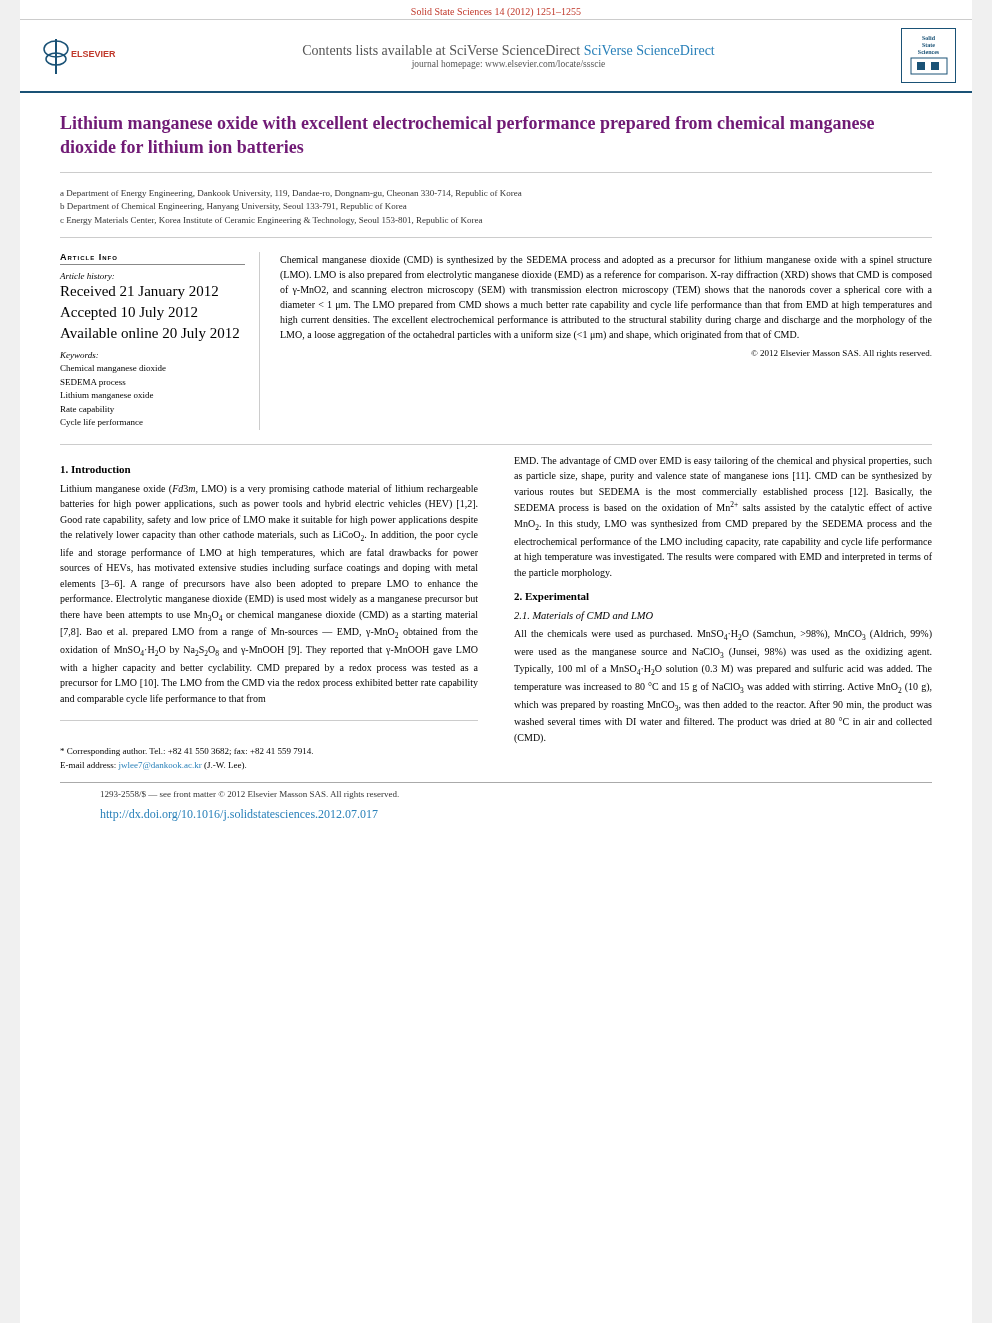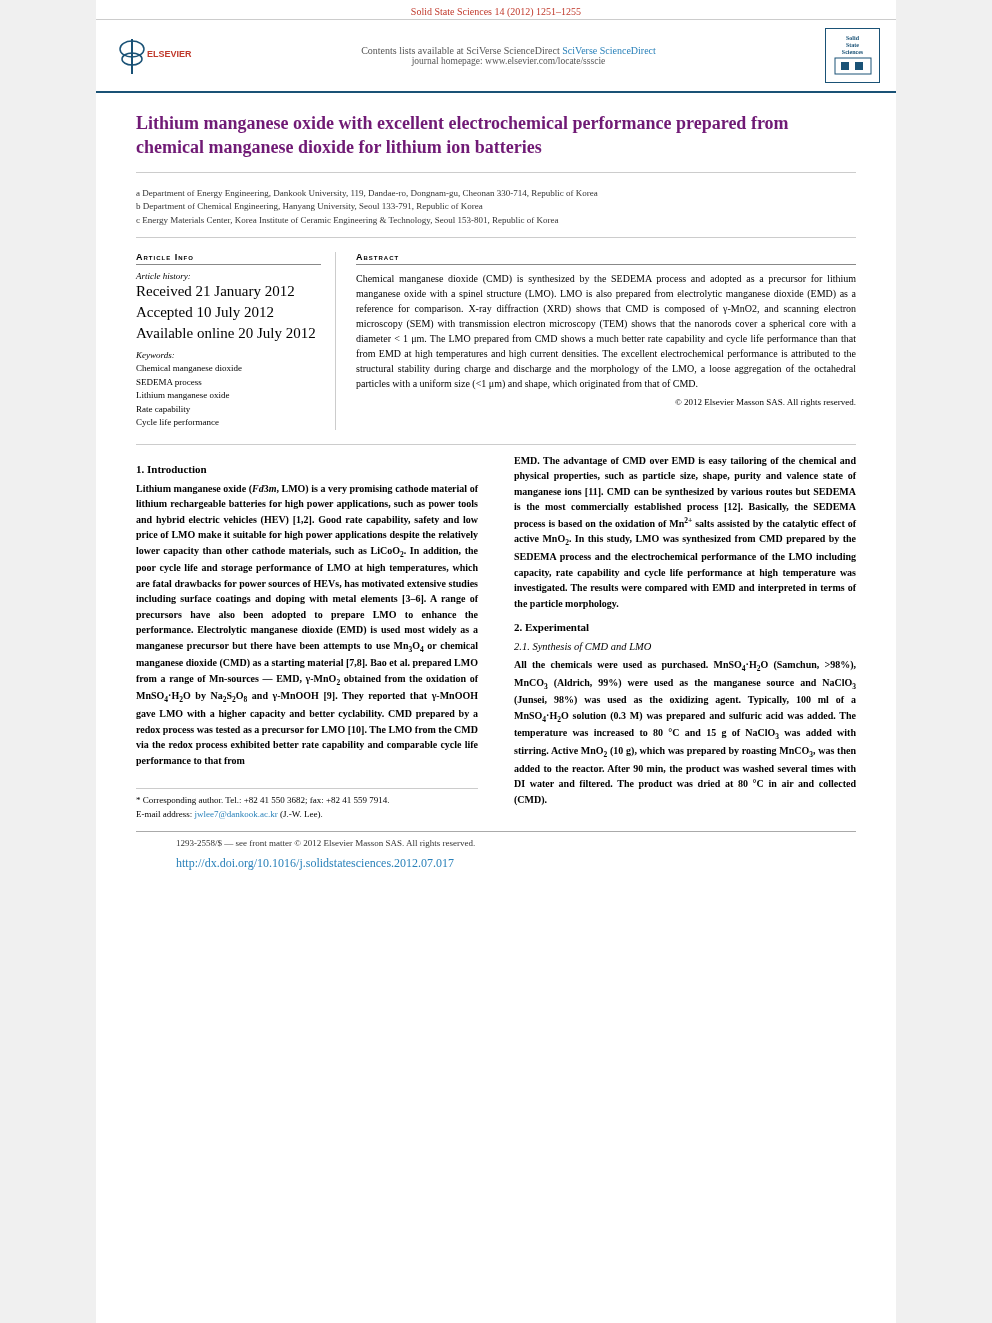--- a/index.html
+++ b/index.html
@@ -3,21 +3,21 @@
   <meta charset="utf-8">
   <style>
     * { margin: 0; padding: 0; box-sizing: border-box; }
     body {
       background: #f0f0f0;
       font-family: 'Times New Roman', Times, serif;
       font-size: 12px;
       color: #000;
     }
     .page {
-      width: 800px;
+      width: 952px;
       min-height: 1323px;
       background: #fff;
       margin: 0 auto;
       padding: 0;
       position: relative;
     }
 
     
     .top-banner {
       background: #fff;
@@ -38,21 +38,21 @@
     }
     .elsevier-logo {
       width: 80px;
       flex-shrink: 0;
     }
     .journal-center {
       flex: 1;
       text-align: center;
     }
     .journal-center .sciverse-line {
-      font-size: 10px;
+      font-size: 14px;
       color: #555;
     }
     .journal-title {
       font-size: 22px;
       font-weight: bold;
       color: #1a5276;
       letter-spacing: 1px;
     }
     .journal-homepage {
       font-size: 9.5px;
@@ -185,31 +185,30 @@
       margin-top: 8px;
     }
     .body-text {
       font-size: 10px;
       line-height: 1.55;
       text-align: justify;
     }
     .body-text p {
       margin-bottom: 6px;
       text-indent: 12px;
-      font-weight: bold;
     }
     .body-text p:first-child {
       text-indent: 0;
     }
 
     
     .footnote-area {
       border-top: 1px solid #ccc;
-      margin-top: 20px;
-      padding-top: 5px;
+      margin-top: 14px;
+      padding-top: 24px;
       font-size: 9px;
       line-height: 1.5;
     }
     .footnote-area a {
       color: #2980b9;
       text-decoration: none;
     }
 
     
     .page-bottom {
@@ -307,21 +306,20 @@
 
         <div class="keywords-label">Keywords:</div>
         <div class="keyword-item">Chemical manganese dioxide</div>
         <div class="keyword-item">SEDEMA process</div>
         <div class="keyword-item">Lithium manganese oxide</div>
         <div class="keyword-item">Rate capability</div>
         <div class="keyword-item">Cycle life performance</div>
       </div>
 
       <div class="abstract-section">
-        <div class="abstract-title">Abstract</div>
         <div class="abstract-text">Chemical manganese dioxide (CMD) is synthesized by the SEDEMA process and adopted as a precursor for lithium manganese oxide with a spinel structure (LMO). LMO is also prepared from electrolytic manganese dioxide (EMD) as a reference for comparison. X-ray diffraction (XRD) shows that CMD is composed of γ-MnO2, and scanning electron microscopy (SEM) with transmission electron microscopy (TEM) shows that the nanorods cover a spherical core with a diameter &lt; 1 μm. The LMO prepared from CMD shows a much better rate capability and cycle life performance than that from EMD at high temperatures and high current densities. The excellent electrochemical performance is attributed to the structural stability during charge and discharge and the morphology of the LMO, a loose aggregation of the octahedral particles with a uniform size (&lt;1 μm) and shape, which originated from that of CMD.</div>
         <div class="abstract-copyright">© 2012 Elsevier Masson SAS. All rights reserved.</div>
       </div>
     </div>
 
     <div class="body-columns">
 
       <div class="body-left">
         <div class="section-heading">
           <span>1.</span>
@@ -346,21 +344,21 @@
           <p>EMD. The advantage of CMD over EMD is <span>easy</span> tailoring of the chemical and physical properties, such as particle size, shape, purity and valence state of manganese ions [11]. CMD can be synthesized by various routes but SEDEMA is the most commercially established process [12]. Basically, the SEDEMA process is based on the oxidation of Mn<sup>2+</sup> salts assisted by the catalytic effect of active MnO<sub>2</sub>. In this study, LMO was synthesized from CMD prepared by the SEDEMA process and the electrochemical performance of the LMO including capacity, rate capability and cycle life performance at high temperature was investigated. The results were compared with EMD and interpreted in terms of the particle morphology.</p>
         </div>
 
         <div class="section-heading">
           <span>2.</span>
           <span>Experimental</span>
         </div>
 
         <div class="subsection-heading">
           <span>2.1.</span>
-          <span>Synthesis of CMD and LMO</span>
+          <span>Materials of CMD and LMO</span>
         </div>
 
         <div class="body-text">
           <p>All the chemicals were used as purchased. MnSO<sub>4</sub>·H<sub>2</sub>O (Samchun, &gt;98%), MnCO<sub>3</sub> (Aldrich, 99%) were used as the manganese source and NaClO<sub>3</sub> (Junsei, 98%) was used as the oxidizing agent. Typically, 100 ml of a MnSO<sub>4</sub>·H<sub>2</sub>O solution (0.3 M) was prepared and sulfuric acid was added. The temperature was increased to 80 °C and 15 g of NaClO<sub>3</sub> was added with stirring. Active MnO<sub>2</sub> (10 g), which was prepared by roasting MnCO<sub>3</sub>, was then added to the reactor. After 90 min, the product was washed several times with DI water and filtered. The product was dried at 80 °C in air and collected (CMD).</p>
         </div>
       </div>
     </div>
 
     <div class="page-bottom">
       <span>1293-2558/$ — see front matter © 2012 Elsevier Masson SAS. All rights reserved.</span>

